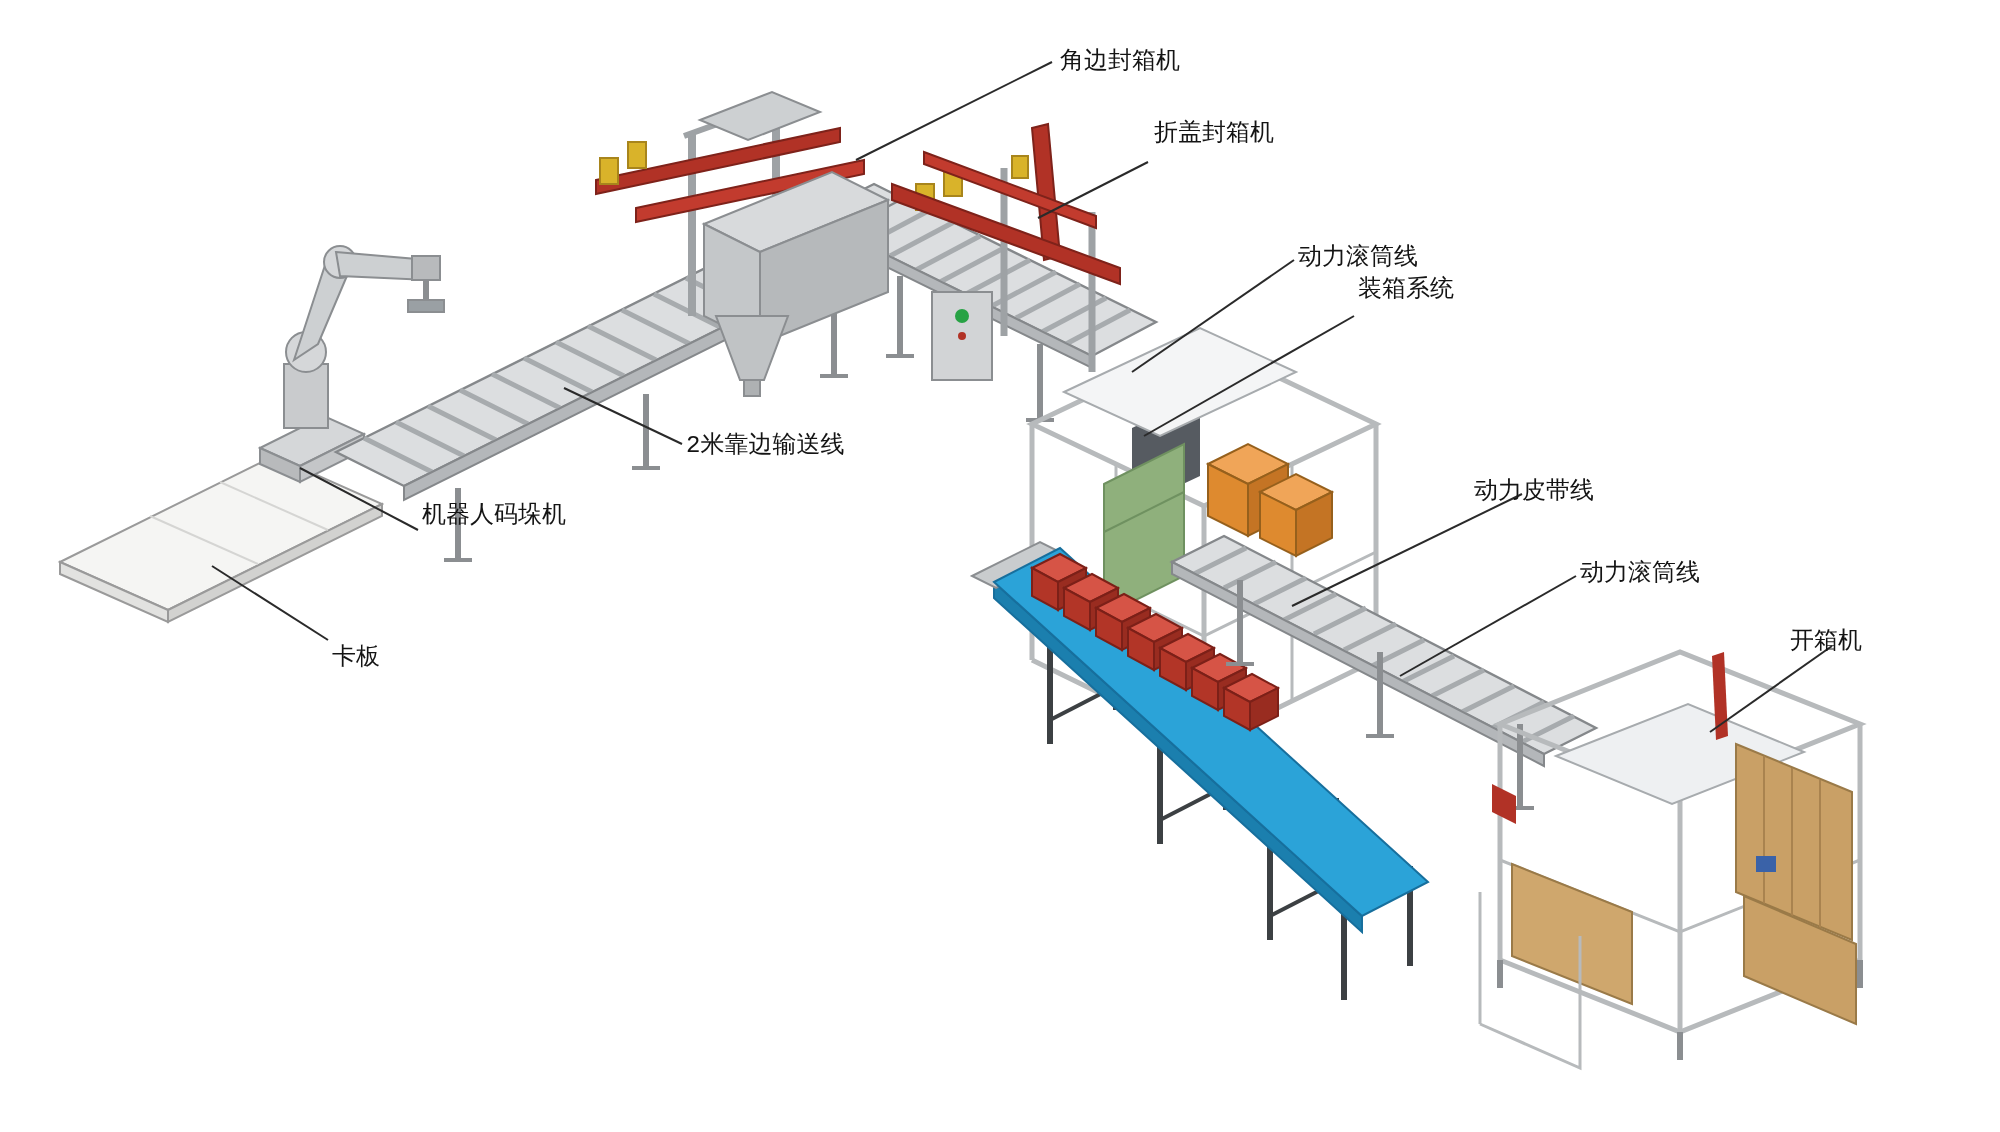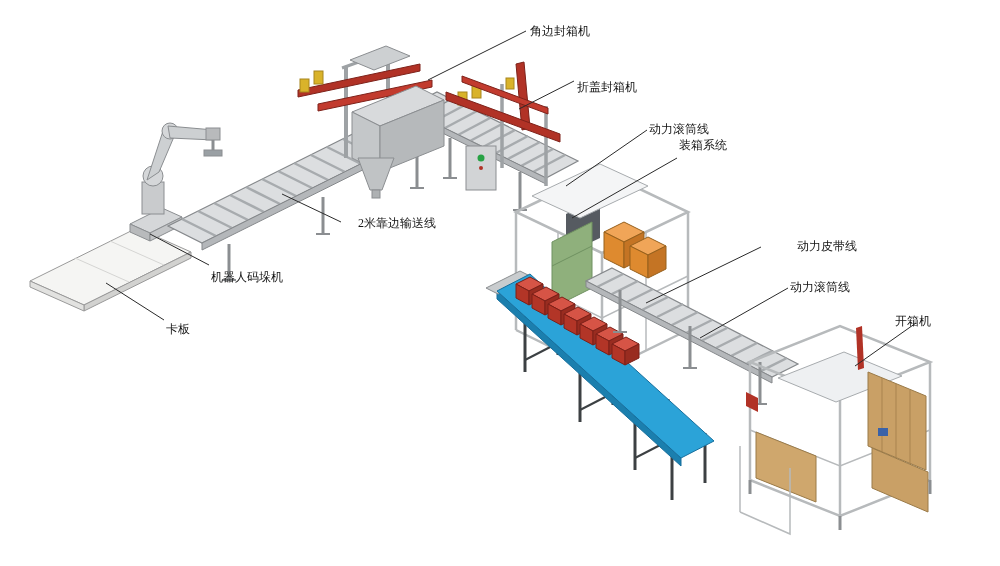--- a/index.html
+++ b/index.html
@@ -1,21 +1,21 @@
 <!DOCTYPE html>
 <html><head>
 <meta charset="utf-8">
 <style>
   html,body{margin:0;padding:0;background:#fff;}
   #stage{
     position:relative;
     width:1000px;height:566px;
     background:#ffffff;
     overflow:hidden;
-    font-family:Liberation Serif, serif;
+    font-family:Liberation Mono, monospace;
   }
   #drawing{position:absolute;left:0;top:0;width:1000px;height:566px;}
   .label{
     position:absolute;
     font-size:12px;
     line-height:14px;
     color:#141414;
     white-space:nowrap;
     user-select:none;
   }
@@ -282,23 +282,23 @@
       <line x1="761" y1="247" x2="646" y2="303"></line>
       <line x1="788" y1="288" x2="700" y2="338"></line>
       <line x1="916" y1="323" x2="855" y2="366"></line>
       <line x1="341" y1="222" x2="282" y2="194"></line>
       <line x1="209" y1="265" x2="150" y2="234"></line>
       <line x1="164" y1="320" x2="106" y2="283"></line>
     </g>
   </svg>
 
   <div class="label" style="left:530px;top:24px">角边封箱机</div>
-  <div class="label" style="left:577px;top:80px">折盖封箱机</div>
+  <div class="label" style="left:577px;top:60px">折盖封箱机</div>
   <div class="label" style="left:649px;top:122px">动力滚筒线</div>
   <div class="label" style="left:679px;top:138px">装箱系统</div>
-  <div class="label" style="left:797px;top:239px">动力皮带线</div>
+  <div class="label" style="left:737px;top:239px">动力皮带线</div>
   <div class="label" style="left:790px;top:280px">动力滚筒线</div>
   <div class="label" style="left:895px;top:314px">开箱机</div>
-  <div class="label" style="left:358px;top:216px">2米靠边输送线</div>
-  <div class="label" style="left:211px;top:270px">机器人码垛机</div>
+  <div class="label" style="left:343px;top:216px">2米靠边输送线</div>
+  <div class="label" style="left:211px;top:251px">机器人码垛机</div>
   <div class="label" style="left:166px;top:322px">卡板</div>
 
 </div>
 
 </body></html>

